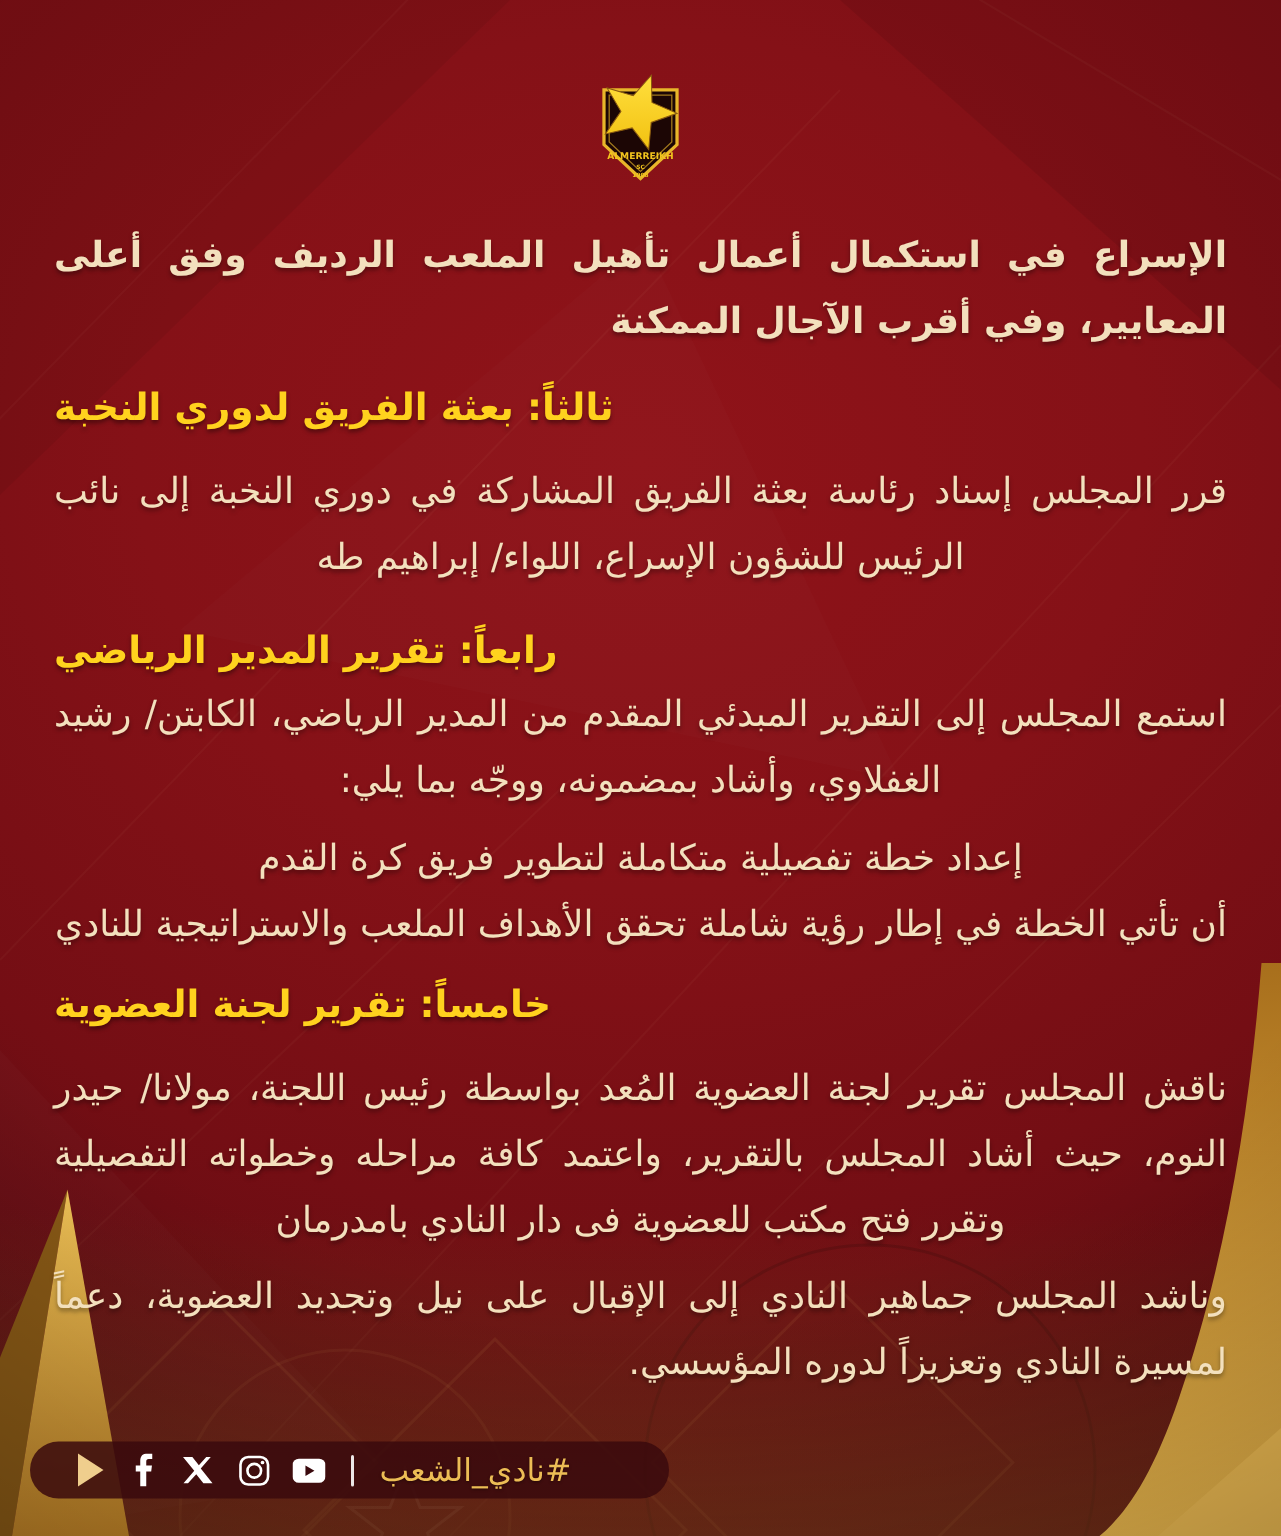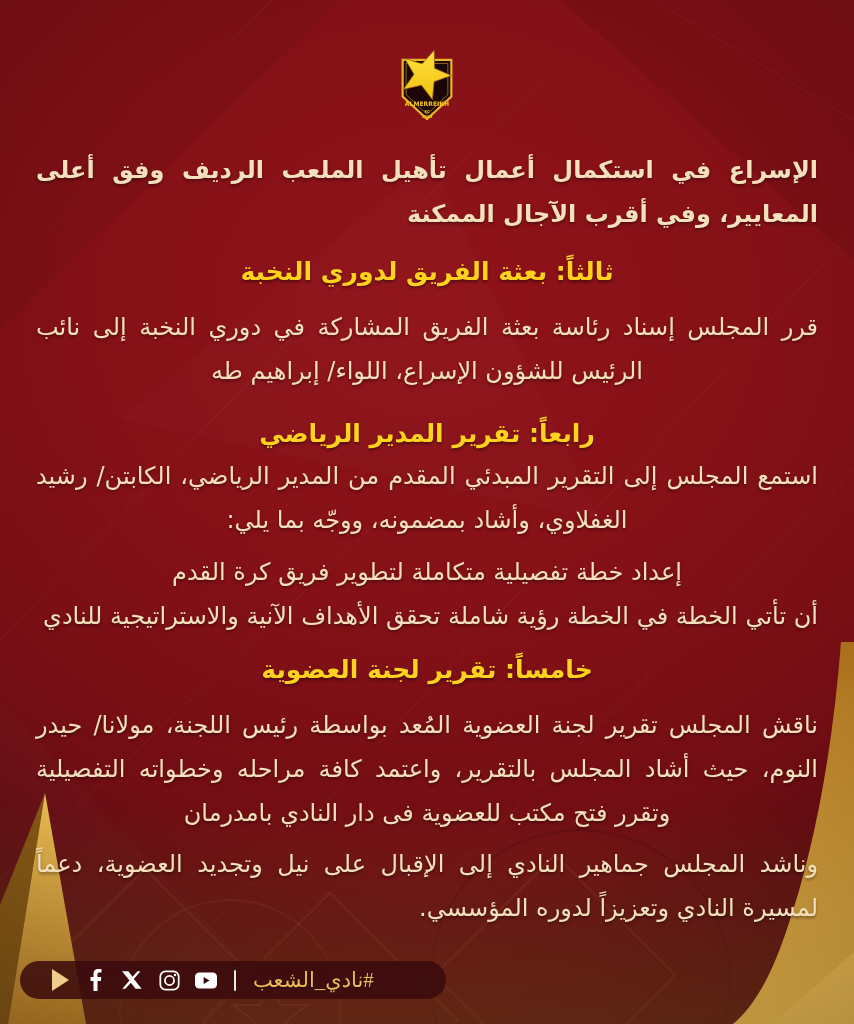--- a/index.html
+++ b/index.html
@@ -25,41 +25,40 @@
     position:absolute;left:36px;right:36px;margin:0;
     color:#F3E0BD;font-size:24px;line-height:44px;font-weight:400;
     text-align:justify;text-shadow:0 2px 3px rgba(0,0,0,0.35);
   }
   .last-right{text-align-last:right;}
   .last-center{text-align-last:center;}
   .single-center{text-align:center;}
   .head{
     position:absolute;left:36px;right:36px;margin:0;
     color:#FFD21E;font-size:25px;line-height:36px;font-weight:700;
-    text-align:center;text-shadow:0 2px 3px rgba(0,0,0,0.4);
+    text-align:left;text-shadow:0 2px 3px rgba(0,0,0,0.4);
   }
   .p-intro{top:148px;font-weight:bold;}
   .h-third{top:254px;}
   .p-third{top:305px;}
   .h-fourth{top:416px;}
   .p-fourth{top:454px;}
   .p-plan1{top:550px;}
   .p-plan2{top:594px;text-align-last:right;}
   .h-fifth{top:652px;}
   .p-fifth{top:703px;}
   .p-appeal{top:842px;}
   
   .logo-wrap{position:absolute;top:46px;left:50%;transform:translateX(-50%);width:88px;height:80px;}
   
   .bar{
     position:absolute;left:20px;top:961px;width:426px;height:38px;
     background:rgba(58,9,13,0.85);border-radius:19px;
     display:flex;align-items:center;gap:15px;padding:0 16px 0 32px;box-sizing:border-box;
     z-index:5;
-    font-family:Liberation Serif, serif;
   }
   .play-tri{
     width:0;height:0;border-left:17px solid #EFCE8D;
     border-top:11px solid transparent;border-bottom:11px solid transparent;
     flex:0 0 auto;
   }
   .soc{display:inline-flex;width:22px;height:22px;align-items:center;justify-content:center;flex:0 0 auto;}
   .soc svg{display:block;}
   .bar-divider{width:2px;height:21px;background:rgba(255,255,255,0.9);border-radius:1px;flex:0 0 auto;margin:0 2px;}
   .hashtag{
@@ -145,21 +144,21 @@
     <h2 class="head h-third">ثالثاً: بعثة الفريق لدوري النخبة</h2>
 
     <p class="body-p p-third last-center">قرر المجلس إسناد رئاسة بعثة الفريق المشاركة في دوري النخبة إلى نائب الرئيس للشؤون الإسراع، اللواء/ إبراهيم طه</p>
 
     <h2 class="head h-fourth">رابعاً: تقرير المدير الرياضي</h2>
 
     <p class="body-p p-fourth last-center">استمع المجلس إلى التقرير المبدئي المقدم من المدير الرياضي، الكابتن/ رشيد الغفلاوي، وأشاد بمضمونه، ووجّه بما يلي:</p>
 
     <p class="body-p p-plan1 single-center">إعداد خطة تفصيلية متكاملة لتطوير فريق كرة القدم</p>
 
-    <p class="body-p p-plan2">أن تأتي الخطة في الخطة رؤية شاملة تحقق الأهداف الآنية والاستراتيجية للنادي</p>
+    <p class="body-p p-plan2">أن تأتي الخطة في إطار رؤية شاملة تحقق الأهداف الملعب والاستراتيجية للنادي</p>
 
     <h2 class="head h-fifth">خامساً: تقرير لجنة العضوية</h2>
 
     <p class="body-p p-appeal last-right">وناشد المجلس جماهير النادي إلى الإقبال على نيل وتجديد العضوية، دعماً لمسيرة النادي وتعزيزاً لدوره المؤسسي.</p>
 
     <p class="body-p p-fifth last-center">ناقش المجلس تقرير لجنة العضوية المُعد بواسطة رئيس اللجنة، مولانا/ حيدر النوم، حيث أشاد المجلس بالتقرير، واعتمد كافة مراحله وخطواته التفصيلية وتقرر فتح مكتب للعضوية فى دار النادي بامدرمان</p>
   </main>
 
   <footer class="bar">
     <span class="play-tri"></span>

